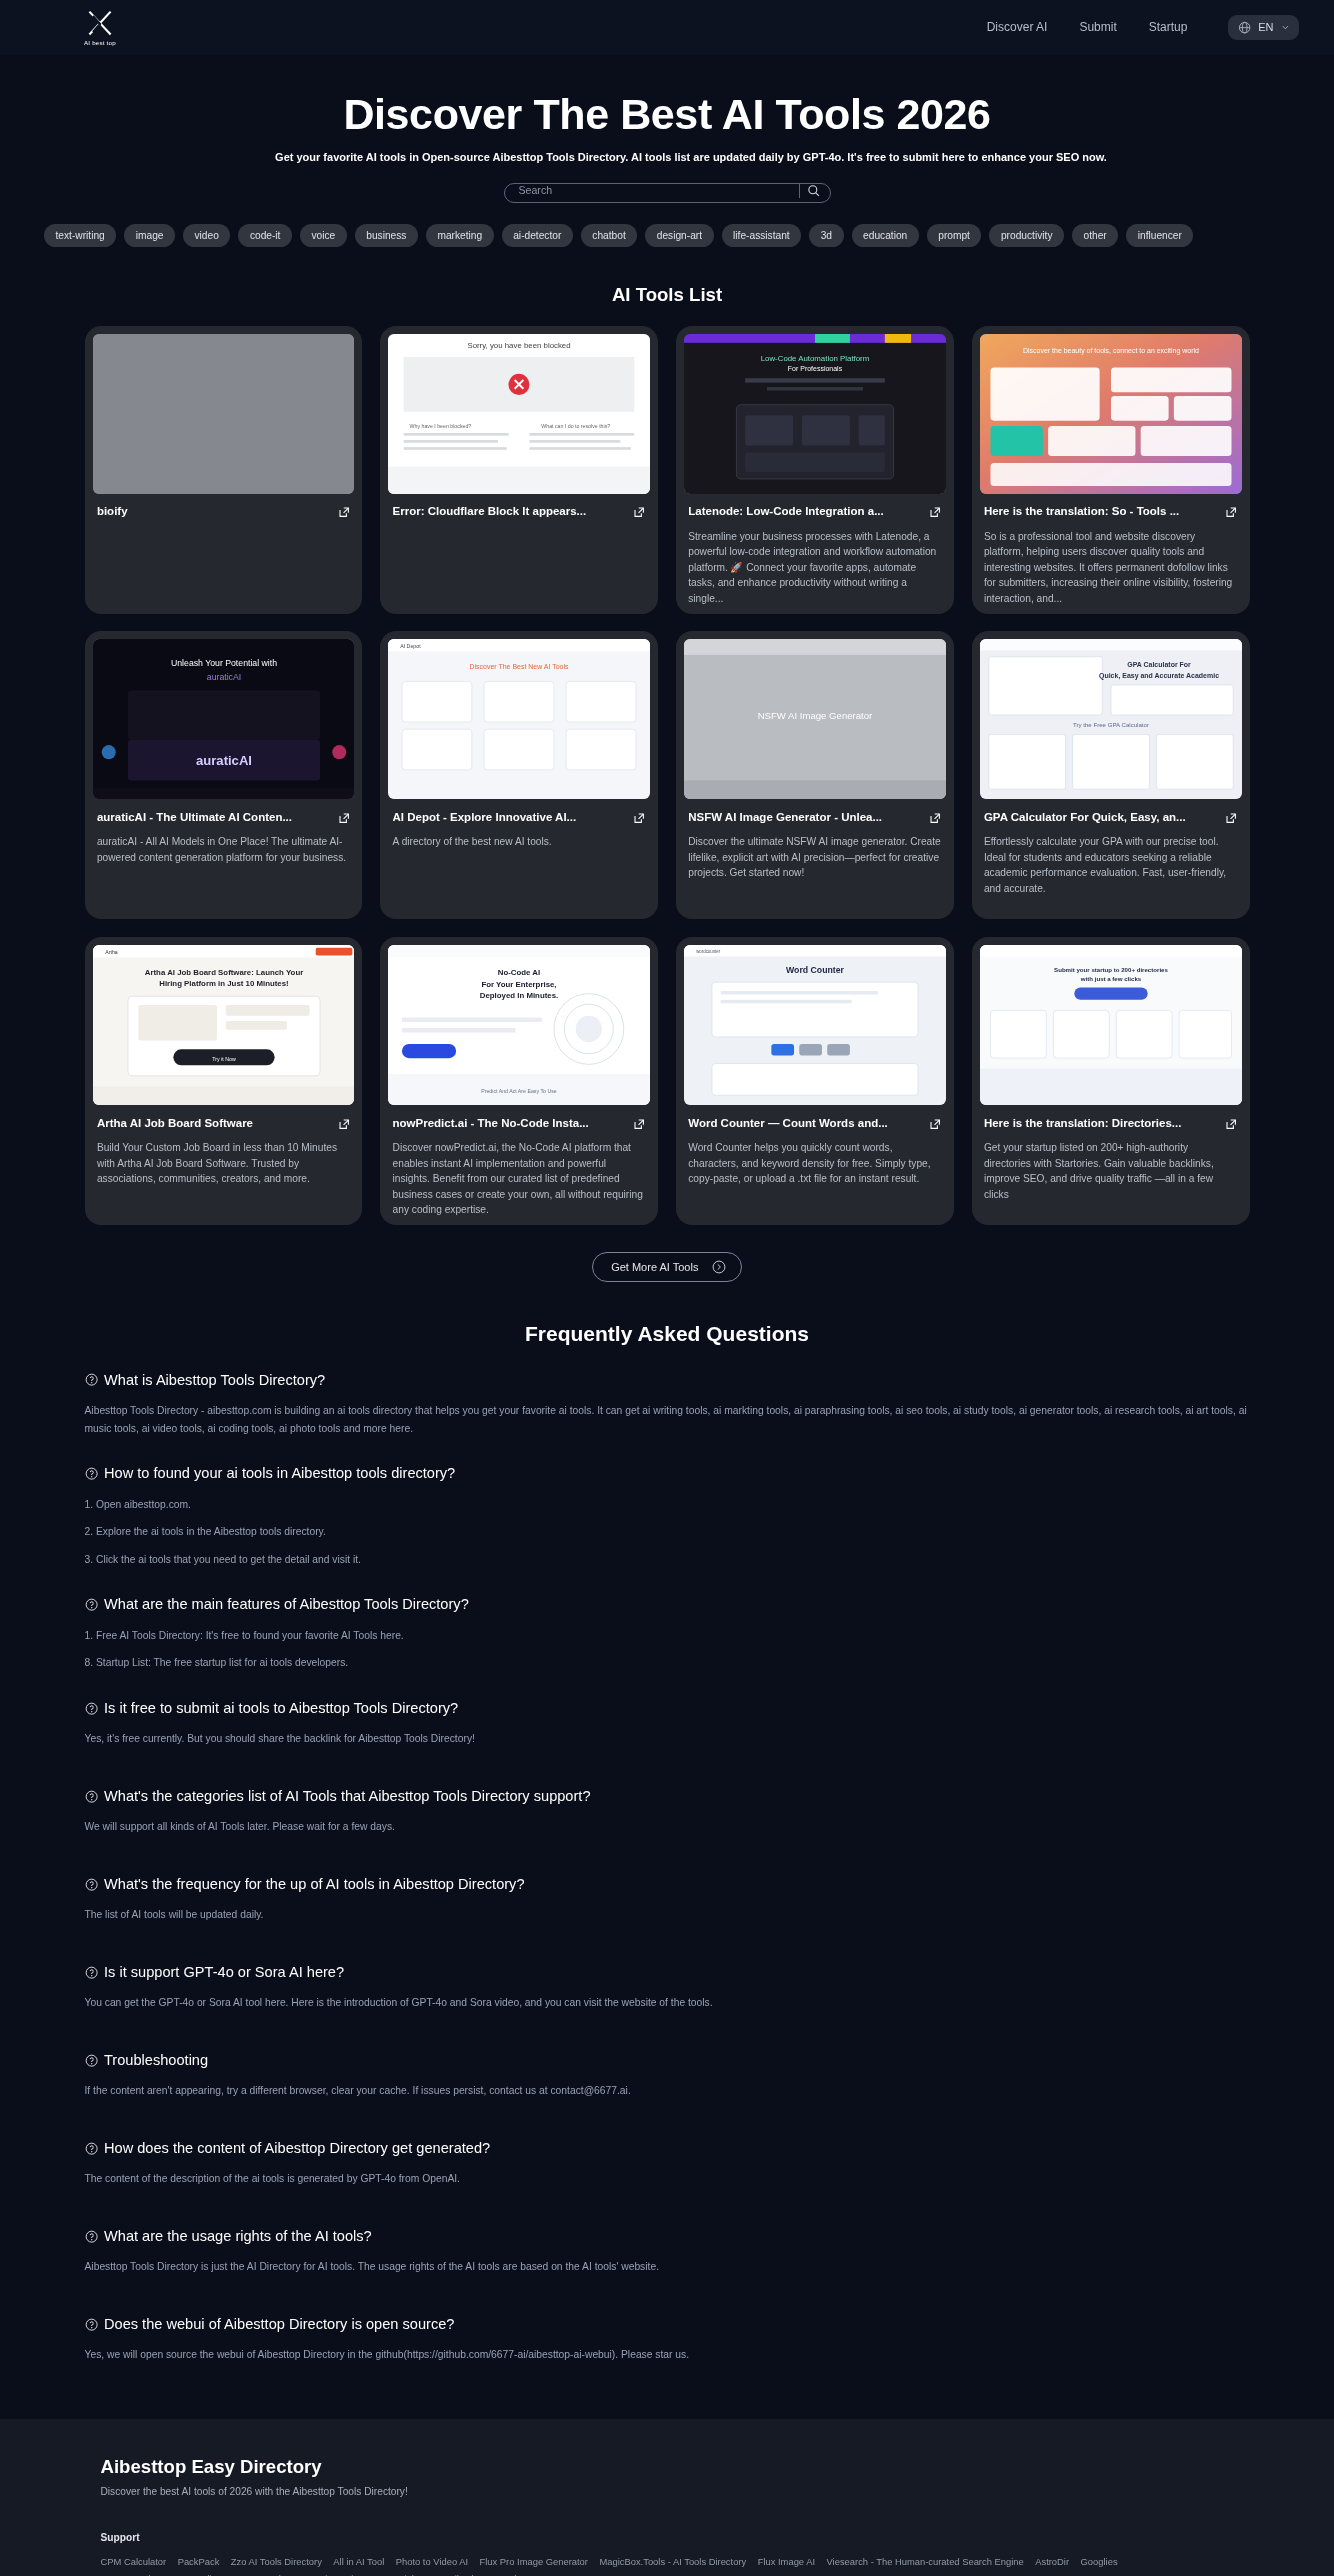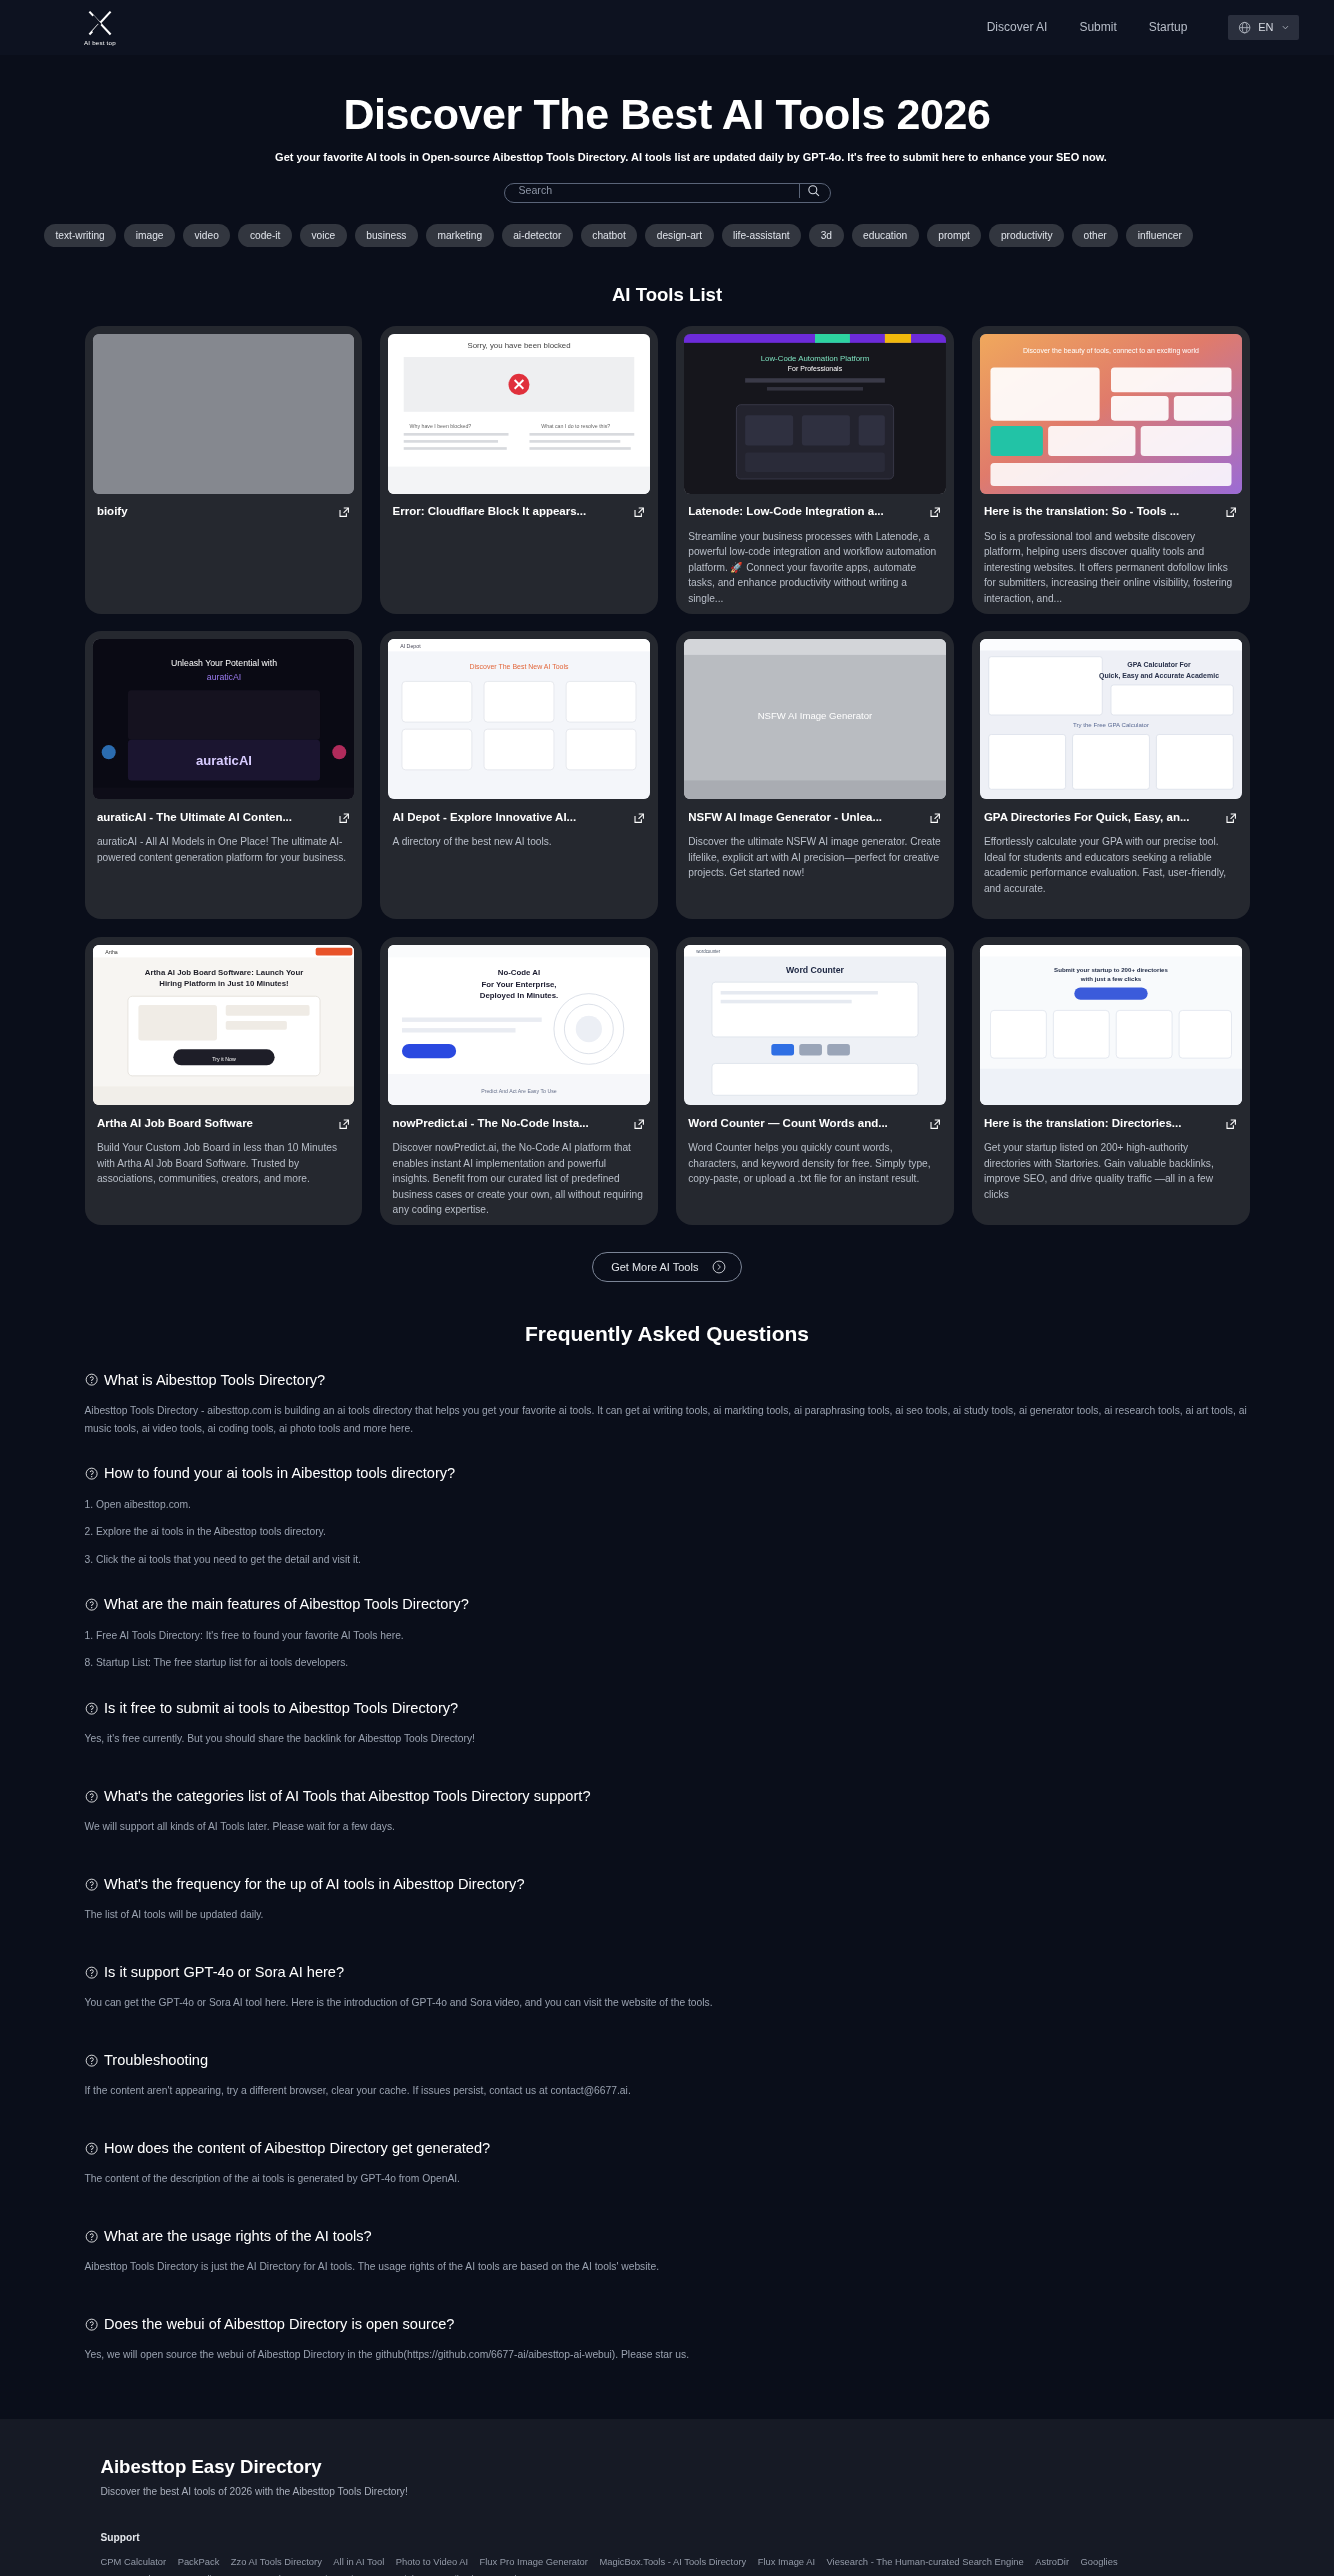--- a/index.html
+++ b/index.html
@@ -27,21 +27,21 @@
   }
   .logo-mark { width: 30px; height: 30px; display:block; }
   .logo-text { font-size: 6.2px; color: #fff; margin-top: 0.9px; letter-spacing: 0.2px; }
 
   .nav { margin-left: auto; display: flex; align-items: center; gap: 32px; }
   .nav-link {
     font-size: 12px; color: #b8bec9; text-decoration: none; cursor: pointer;
   }
   .lang-switch {
     display:flex; align-items:center; gap:7px;
-    background:#2a2f3d; border-radius:2px;
+    background:#2a2f3d; border-radius:9px;
     padding: 6.2px 9.7px; margin-left: 8.8px; cursor: pointer;
   }
   .globe { width: 13.3px; height: 13.3px; display:block; opacity:.85;}
   .lang-label { font-size: 11px; color: #d6dae2; }
   .chev { width: 8.8px; height: 8.8px; display:block; opacity:.8;}
 
   
   .hero { padding-top: 35px; text-align: center; }
   .hero-title {
     font-size: 43px; font-weight: bold; color: #ffffff; letter-spacing: -0.4px;
@@ -411,21 +411,21 @@
           <text x="205" y="32" font-size="8" fill="#27304a" text-anchor="middle" font-family="sans-serif" font-weight="bold">GPA Calculator For</text>
           <text x="205" y="44" font-size="8" fill="#27304a" text-anchor="middle" font-family="sans-serif" font-weight="bold">Quick, Easy and Accurate Academic</text>
           <rect x="150" y="52" width="140" height="34" rx="3" fill="#fff" stroke="#dde1ea"></rect>
           <text x="150" y="100" font-size="7" fill="#5a6a93" text-anchor="middle" font-family="sans-serif">Try the Free GPA Calculator</text>
           <rect x="10" y="108" width="88" height="62" rx="3" fill="#fff" stroke="#dde1ea"></rect>
           <rect x="106" y="108" width="88" height="62" rx="3" fill="#fff" stroke="#dde1ea"></rect>
           <rect x="202" y="108" width="88" height="62" rx="3" fill="#fff" stroke="#dde1ea"></rect>
         </svg>
       </div>
       <div class="card-head">
-        <div class="card-title">GPA Directories For Quick, Easy, an...</div>
+        <div class="card-title">GPA Calculator For Quick, Easy, an...</div>
         <svg class="ext-icon" viewBox="0 0 16 16">
           <path d="M2.6 5.2 V13.4 H10.8 V9.4" fill="none" stroke="#ffffff" stroke-width="1.4"></path>
           <path d="M7.4 2.6 H13.4 V8.6" fill="none" stroke="#ffffff" stroke-width="1.4"></path>
           <path d="M13.4 2.6 L7.2 8.8" stroke="#ffffff" stroke-width="1.4"></path>
         </svg>
       </div>
       <div class="card-desc">Effortlessly calculate your GPA with our precise tool. Ideal for students and educators seeking a reliable academic performance evaluation. Fast, user-friendly, and accurate.</div>
     </div>
     <div class="card">
       <div class="card-thumb">

